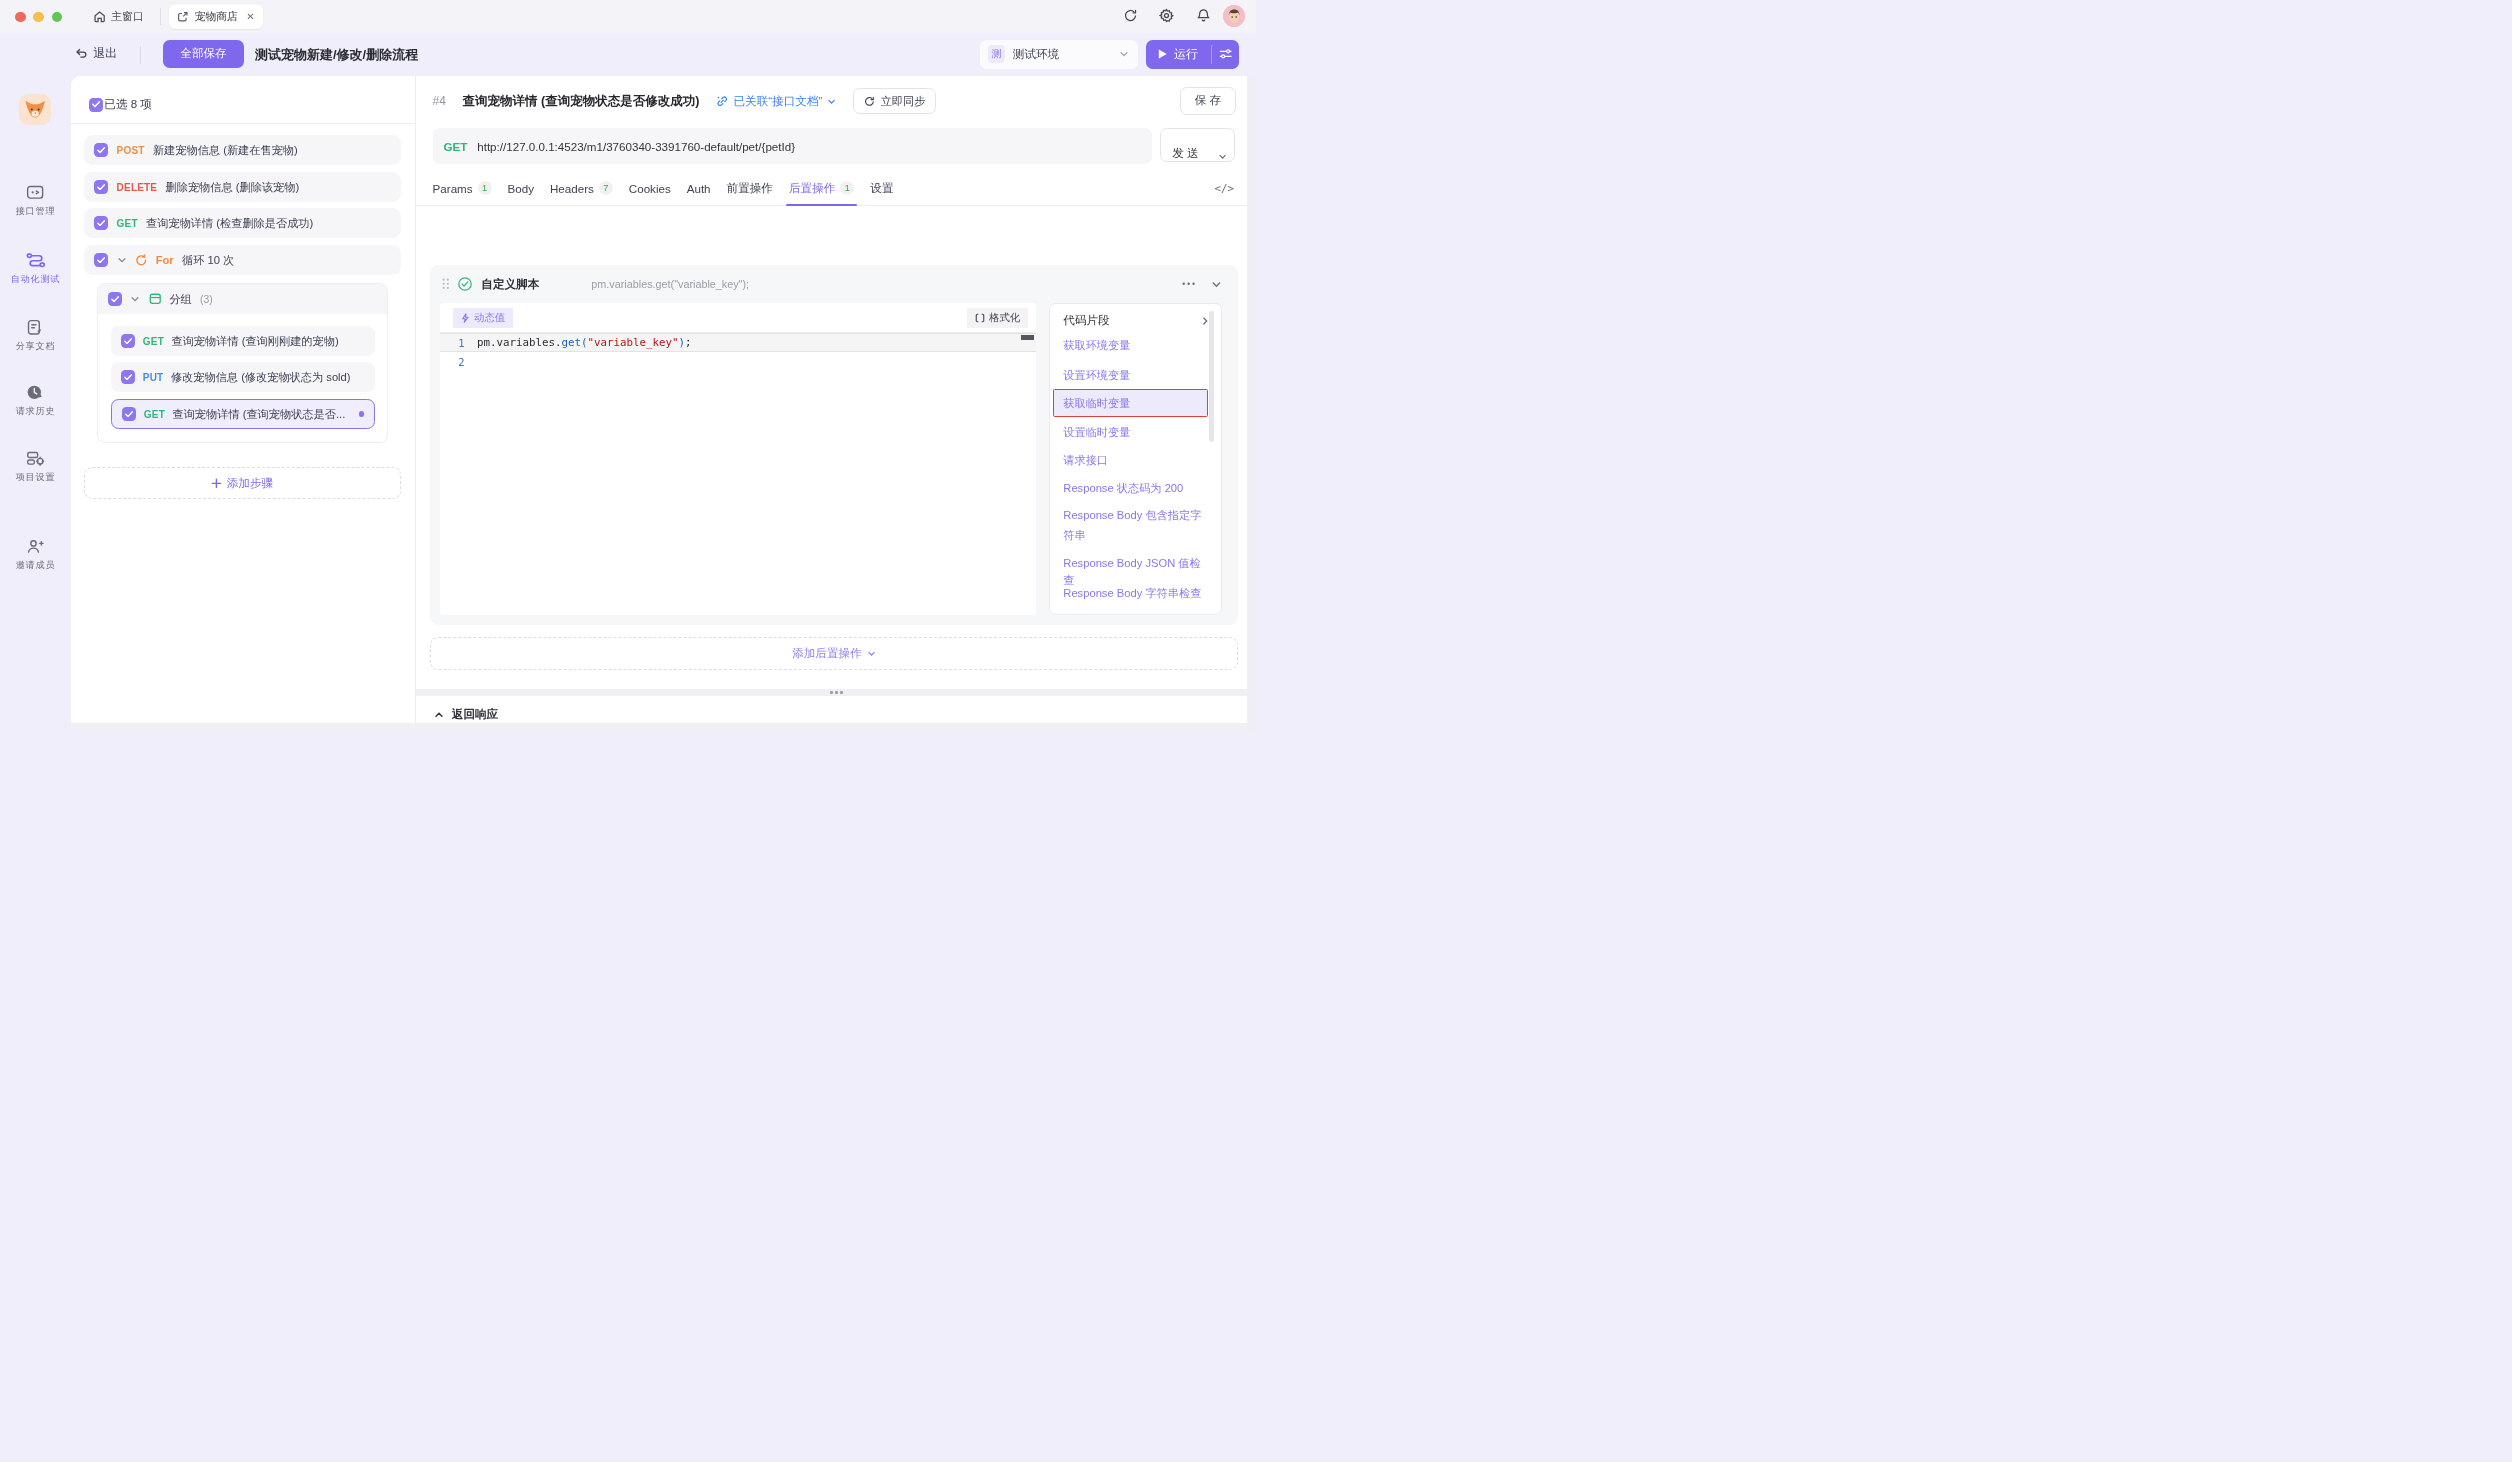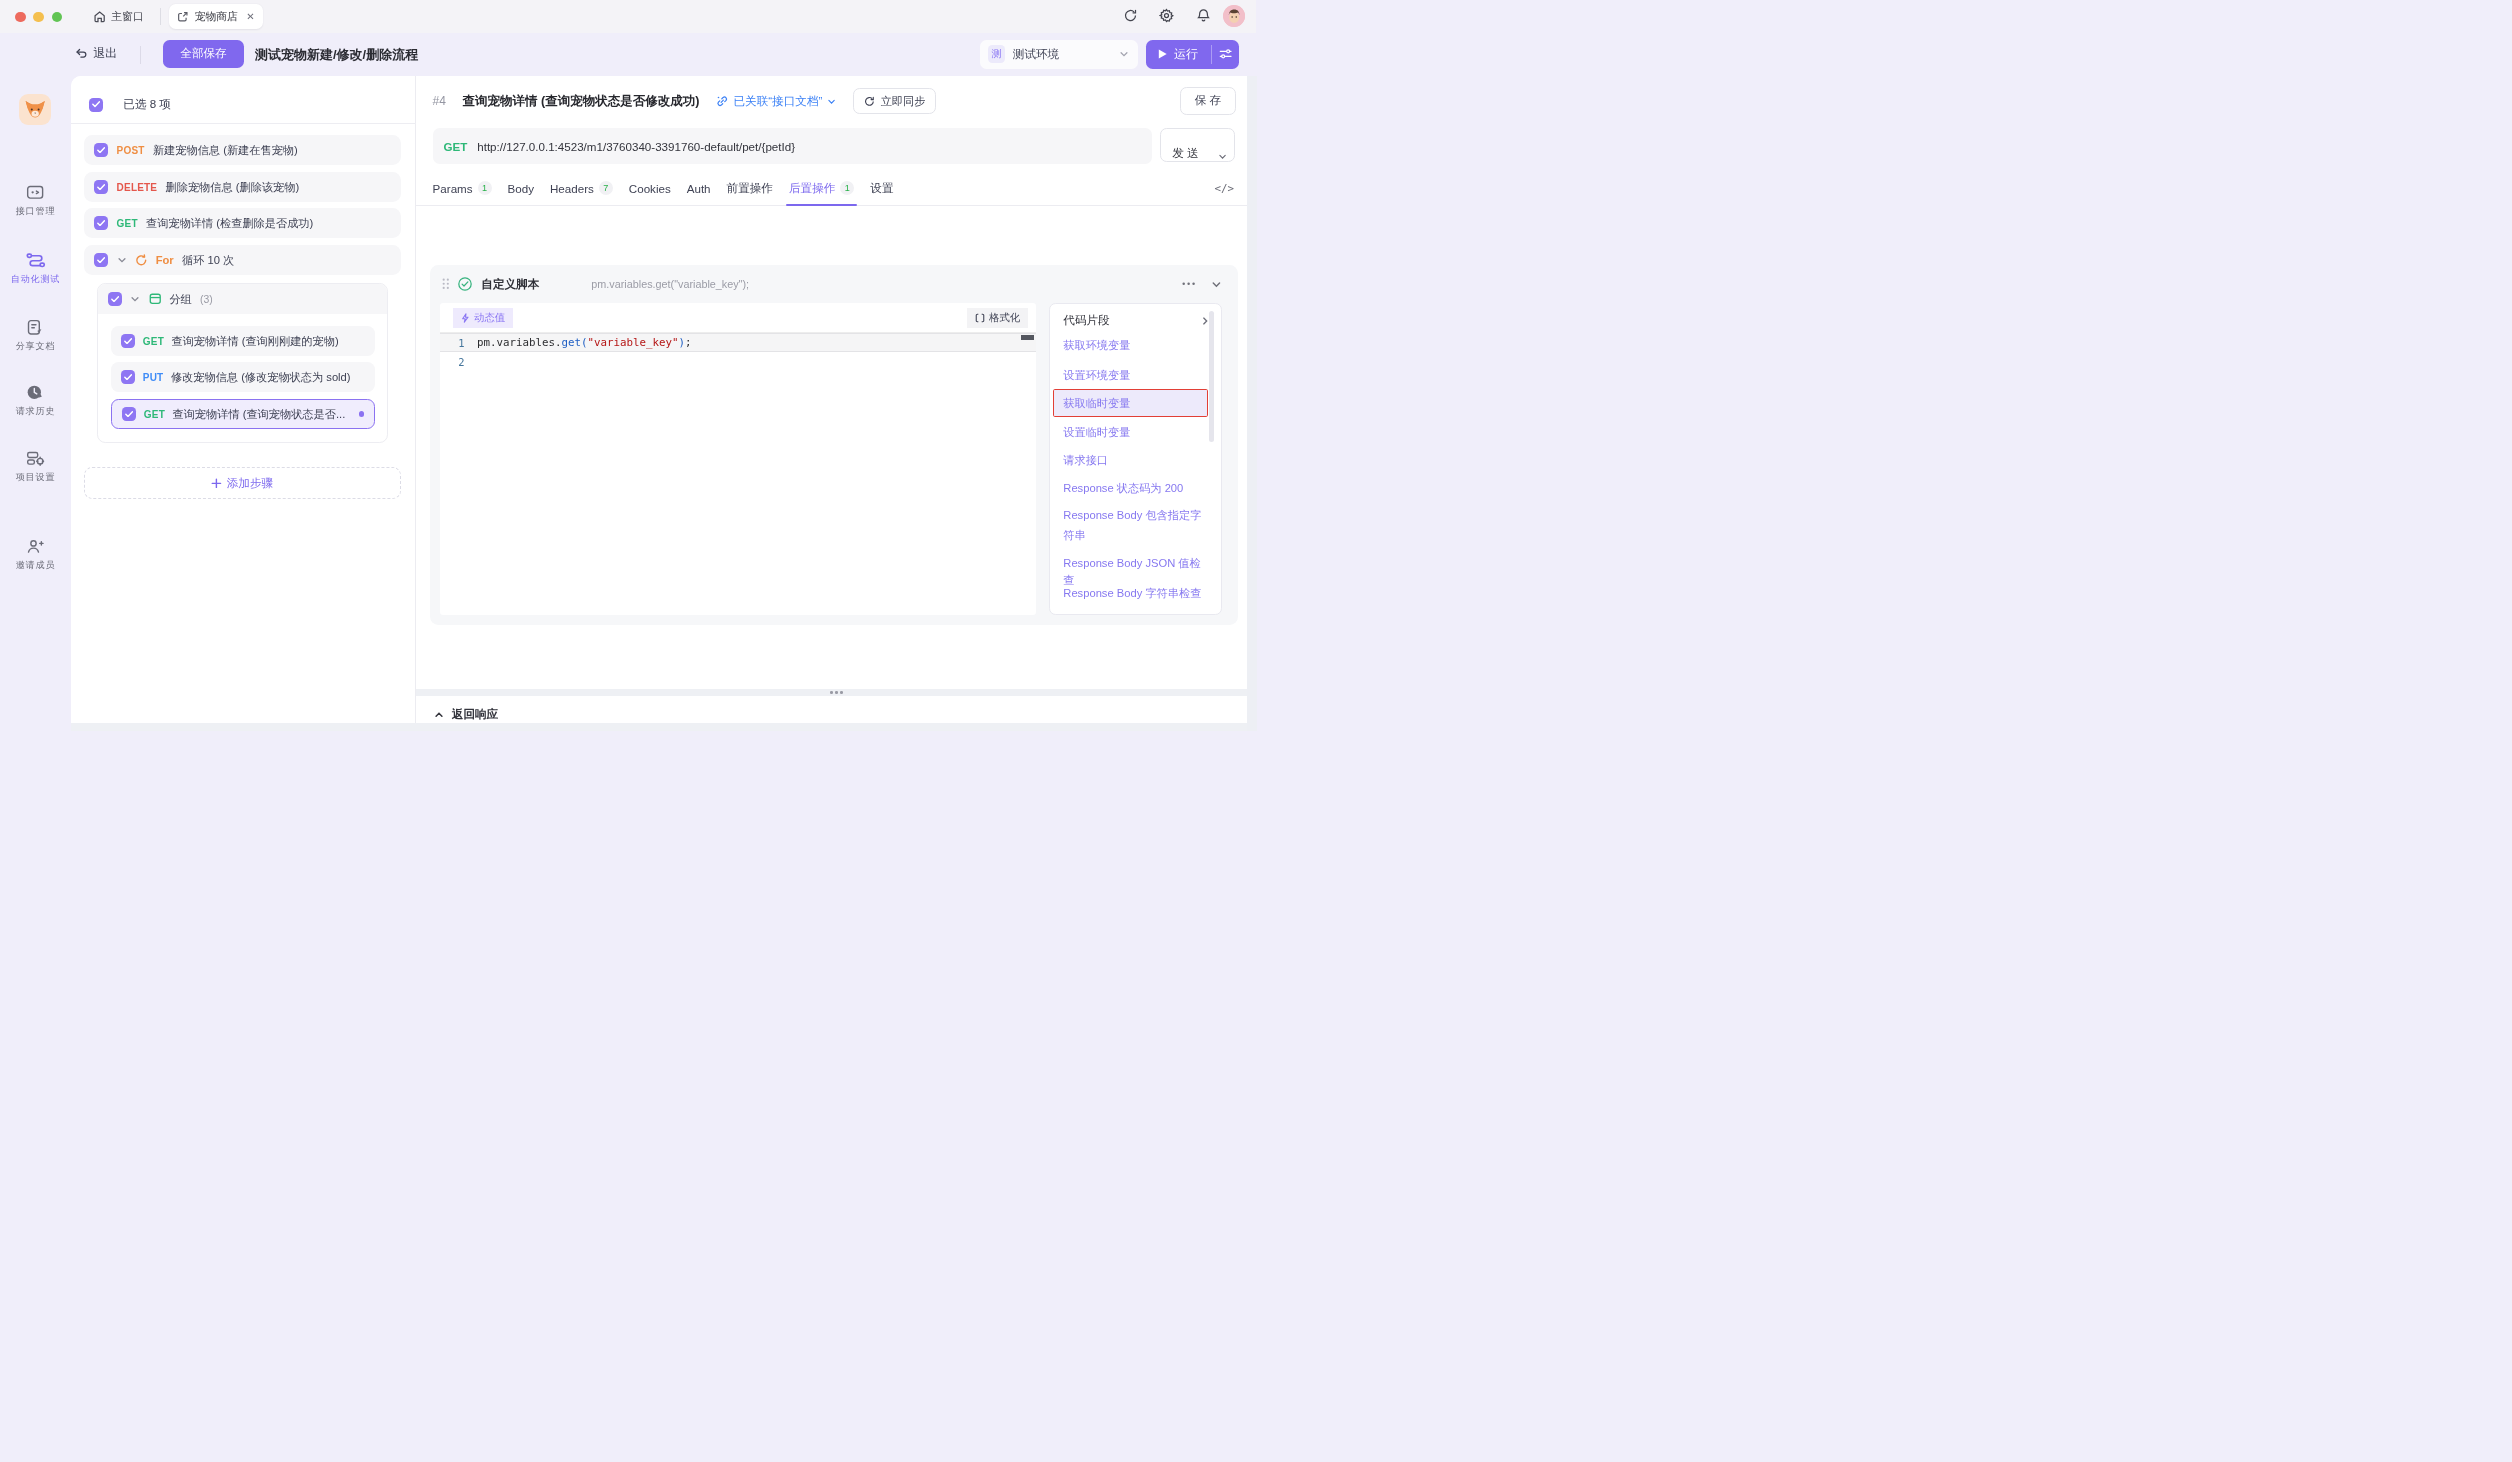--- a/index.html
+++ b/index.html
@@ -42,21 +42,21 @@
 .rail-item{position:absolute;left:0;width:71px;text-align:center;color:#6b6c78;cursor:default}
 .rail-item .ri-icon{display:flex;justify-content:center}
 .rail-item .ri-label{font-size:9.1px;letter-spacing:0.8px;margin-top:4.2px;white-space:nowrap}
 .rail-item.active{color:#7c68ee}
 
 .card{position:absolute;left:71px;top:76px;width:1186px;height:655px;background:#fff;border-top-left-radius:10px;overflow:hidden}
 .gutter{position:absolute;right:0;top:0;width:10px;height:100%;background:#edeff4;z-index:8}
 .bottomstrip{position:absolute;left:0;bottom:0;height:8.3px;right:10px;background:#eef0f4;z-index:7}
 
 .steps{position:absolute;left:0;top:0;width:345px;height:655px;border-right:0.8px solid #ececf1;background:#fff}
-.sum-row{position:absolute;left:18.3px;top:21px;display:flex;align-items:center;gap:20px;font-size:11.6px;color:#3f4254}
+.sum-row{position:absolute;left:18.3px;top:21px;display:flex;align-items:center;gap:1px;font-size:11.6px;color:#3f4254}
 .steps-divider{position:absolute;left:0;top:47px;width:345px;height:0.8px;background:#ededf2}
 .cb{width:14px;height:14px;border-radius:4.2px;background:#8e76f3;display:flex;align-items:center;justify-content:center;flex:none}
 .step-item{position:absolute;left:12.5px;width:317px;height:30px;background:#f6f6f8;border-radius:8.3px;
   display:flex;align-items:center;gap:8.3px;padding:0 10.8px;font-size:11.2px;color:#3f4254;white-space:nowrap}
 .method{font-weight:bold;font-size:10px;letter-spacing:0.2px;flex:none}
 .m-post{color:#ef8e43}.m-del{color:#e4574c}.m-get{color:#2eb878}.m-put{color:#3f8cf7}
 .kw-for{color:#ef8e43;font-weight:bold;font-size:11.2px}
 .group-wrap{position:absolute;left:26px;top:207px;width:291px;height:160px;border:0.8px solid #ededf2;border-radius:8.3px;background:#fff}
 .group-head{height:30px;background:#f6f6f8;border-radius:7.5px 7.5px 0 0;display:flex;align-items:center;gap:8.3px;padding:0 10px;font-size:11.2px}
 .group-count{color:#9a9ba5;font-size:10.4px}
@@ -593,20 +593,28 @@
         <a class="snip-item" style="top:120px">设置临时变量</a>
         <a class="snip-item" style="top:148px">请求接口</a>
         <a class="snip-item" style="top:176px">Response 状态码为 200</a>
         <a class="snip-item two" style="top:201px">Response Body 包含指定字符串</a>
         <a class="snip-item" style="top:251px">Response Body JSON 值检查</a>
         <a class="snip-item" style="top:281px">Response Body 字符串检查</a>
         <div class="snip-scroll"></div>
       </div>
     </div>
 
+    <div class="add-action">
+      <span>添加后置操作</span>
+      <span>
+          <svg width="9.1" height="9.1" viewBox="0 0 12 12" fill="none" stroke="#8d7cf2" stroke-width="1.6" stroke-linecap="round">
+            <path d="M2.5 4.5 6 8l3.5-3.5"></path>
+          </svg>
+        </span>
+    </div>
 
     <div class="drag-div">
         <i></i>
         <i></i>
         <i></i>
       </div>
 
     <div class="footer">
       <span>
           <svg width="10" height="10" viewBox="0 0 12 12" fill="none" stroke="#33343c" stroke-width="1.8" stroke-linecap="round">

